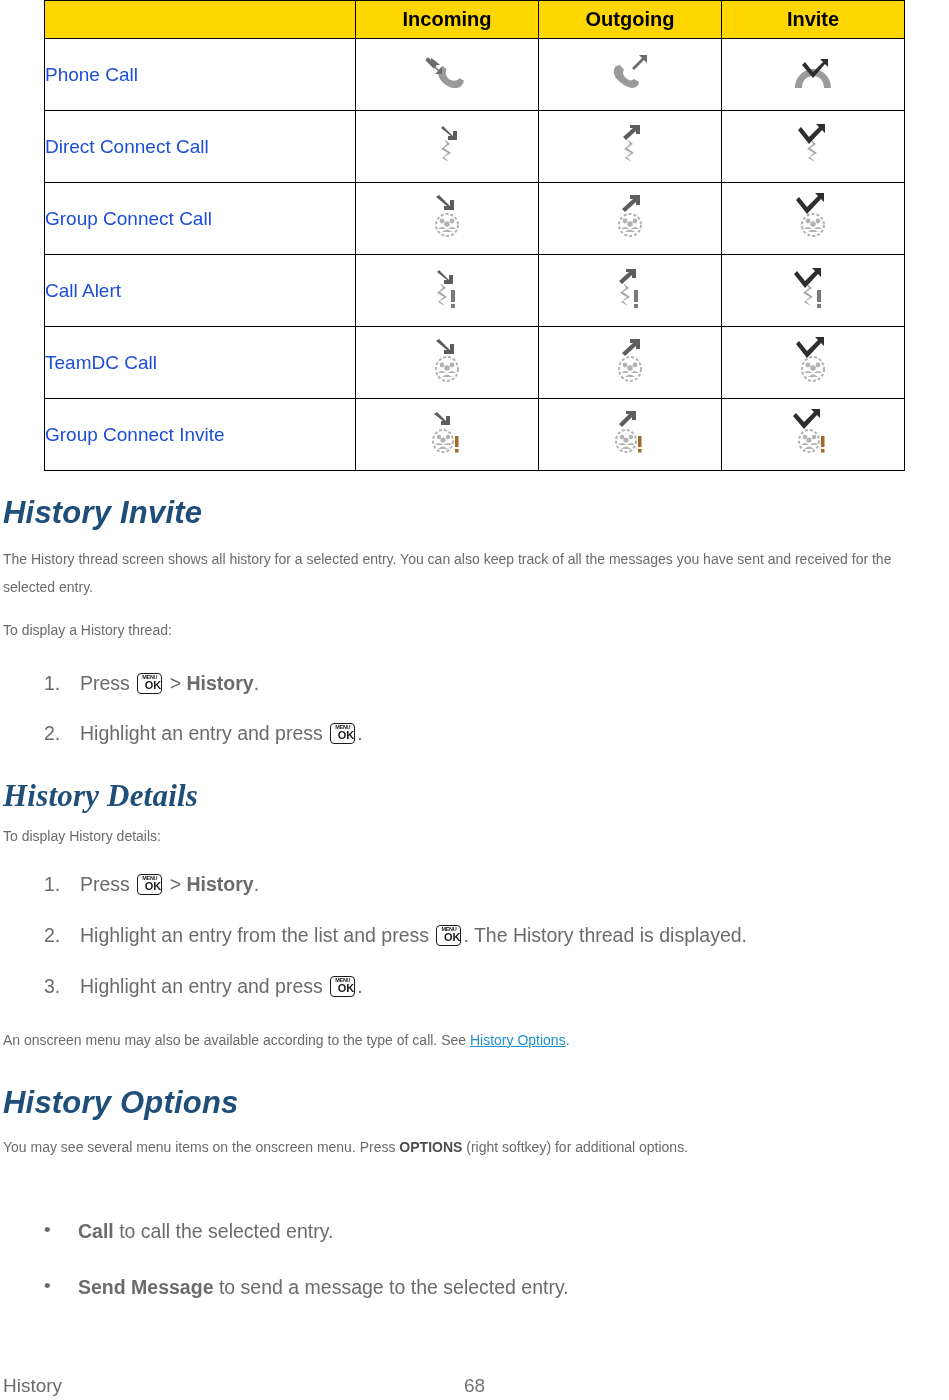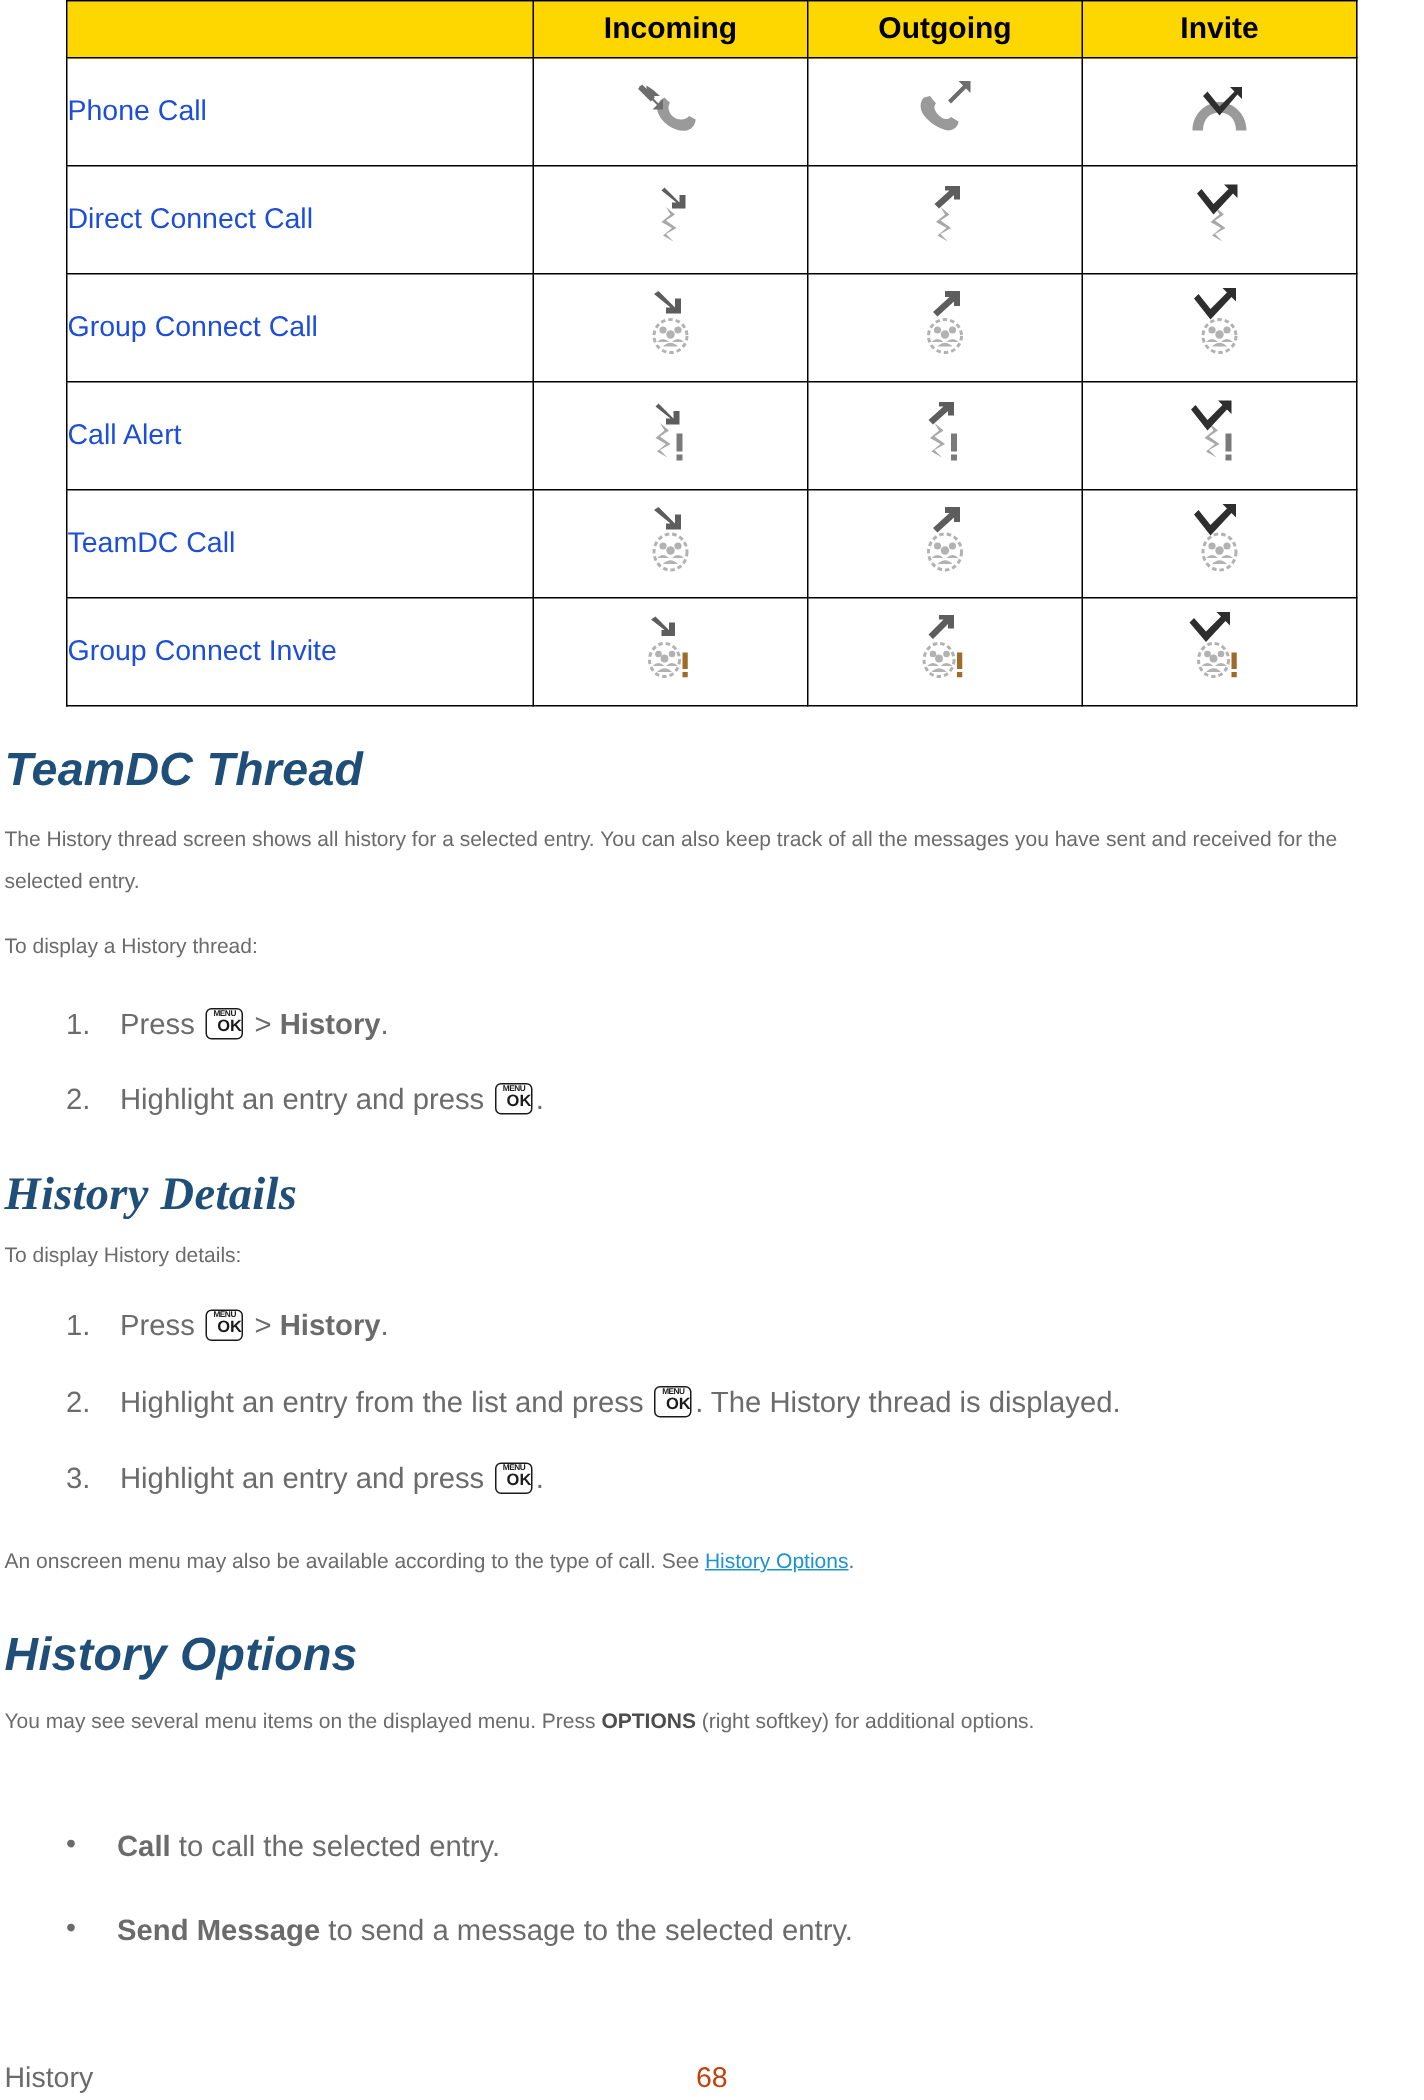--- a/index.html
+++ b/index.html
@@ -171,21 +171,21 @@
     font-size: 19px;
     color: #6b6b6b;
   }
   .footer-page {
     position: absolute;
     left: 0;
     width: 949px;
     top: 1375px;
     text-align: center;
     font-size: 19px;
-    color: #c2410c;
+    color: #737373;
   }
 </style>
 </head>
 <body>
 
 <div class="page">
 
   <table class="icon-table">
     <thead>
       <tr>
@@ -533,21 +533,21 @@
                 <rect x="34" y="40" width="3.5" height="3.5"></rect>
               </g>
             </svg>
           </span>
         </td>
       </tr>
 
     </tbody>
   </table>
 
-  <div class="h2" style="top:495px;">TeamDC Thread</div>
+  <div class="h2" style="top:495px;">History Invite</div>
 
   <div class="para" style="top:545px; width:930px;">The History thread screen shows all history for a selected entry. You can also keep track of all the messages you have sent and received for the selected entry.</div>
 
   <div class="para" style="top:616px;">To display a History thread:</div>
 
   <div style="position:absolute; top:672px; left:0;">
     <span class="ol-num">1.</span>
     <span class="ol-body"><span>Press </span><span class="menukey"><span class="mk-menu">MENU</span><span class="mk-ok">OK</span></span><span> &gt; </span><b>History</b><span>.</span></span>
   </div>
 
@@ -572,21 +572,21 @@
 
   <div style="position:absolute; top:975px; left:0;">
     <span class="ol-num">3.</span>
     <span class="ol-body"><span>Highlight an entry and press </span><span class="menukey"><span class="mk-menu">MENU</span><span class="mk-ok">OK</span></span><span>.</span></span>
   </div>
 
   <div class="para" style="top:1026px; white-space:nowrap;"><span>An onscreen menu may also be available according to the type of call. See </span><a class="link" href="#">History Options</a><span>.</span></div>
 
   <div class="h2" style="top:1085px;">History Options</div>
 
-  <div class="para" style="top:1133px; width:935px;"><span>You may see several menu items on the displayed menu. Press </span><b>OPTIONS</b><span> (right softkey) for additional options.</span></div>
+  <div class="para" style="top:1133px; width:935px;"><span>You may see several menu items on the onscreen menu. Press </span><b>OPTIONS</b><span> (right softkey) for additional options.</span></div>
 
   <div style="position:absolute; top:1220px; left:0;">
     <span class="bullet-dot">•</span>
     <span class="bullet-body"><b>Call</b><span> to call the selected entry.</span></span>
   </div>
 
   <div style="position:absolute; top:1276px; left:0;">
     <span class="bullet-dot">•</span>
     <span class="bullet-body"><b>Send Message</b><span> to send a message to the selected entry.</span></span>
   </div>

